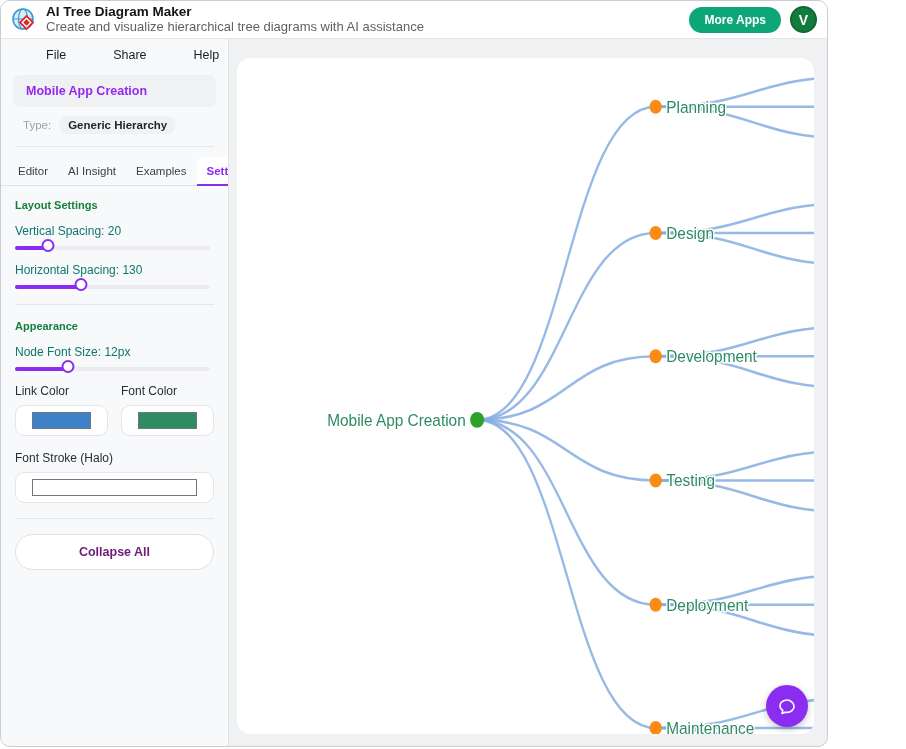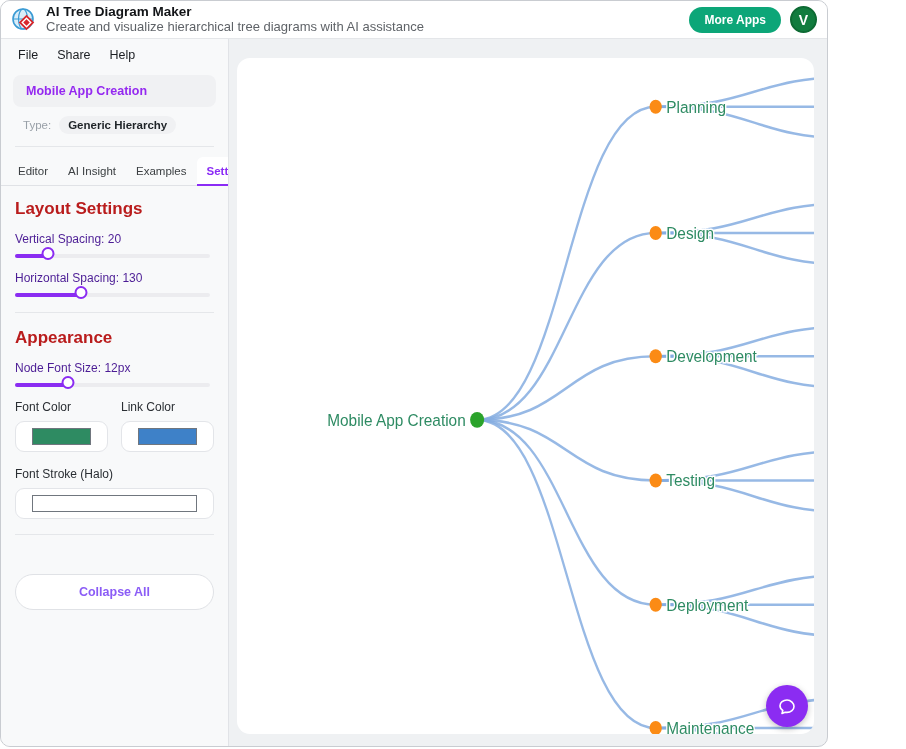--- a/index.html
+++ b/index.html
@@ -22,49 +22,49 @@
             justify-content:center; cursor:pointer; }
 
   
   .body { flex:1; display:flex; min-height:0; }
   .sidebar { width:228px; flex:0 0 auto; background:#f8f9fa; border-right:1px solid #e1e3e7;
              display:flex; flex-direction:column; overflow:hidden; }
   .main { flex:1; position:relative; }
 
   
   .menubar { display:flex; gap:19px; padding:9px 17px 7px; font-size:12.5px; color:#1b1e22; }
-  .menubar span { cursor:pointer; }
+  .menubar span { cursor:pointer;margin-left:28px; }
   .doc-title-box { margin:6px 12px 0; background:#f0f1f3; border-radius:8px; padding:9px 13px;
                    color:#9429f0; font-weight:700; font-size:12.5px; cursor:pointer; }
   .type-row { margin:9px 22px 0; display:flex; align-items:center; gap:8px; font-size:11.5px; }
   .type-label { color:#99a0a8; }
   .type-value { background:#f0f1f3; border-radius:10px; padding:3px 9px; color:#1f2428; font-weight:600; }
   .hr { border-top:1px solid #e5e7ea; margin:12px 14px 0; }
   .tabs { display:flex; margin-top:10px; border-bottom:1px solid #e0e2e6; padding:0 7px;
           font-size:11.5px; color:#3c4043; }
   .tab { padding:8px 10px 7px; cursor:pointer; white-space:nowrap; }
   .tab.active { background:#fff; color:#8b2cf5; font-weight:700; border-bottom:2px solid #8b2cf5;
                 border-radius:6px 6px 0 0; margin-bottom:-1px; }
   .panel { padding:13px 14px; flex:1; overflow:hidden; }
-  .section-heading { font-size:17px; font-weight:700; color:#b91c1c; margin-bottom:13px; }
+  .section-heading { font-size:11px; font-weight:700; color:#15803d; margin-bottom:13px; }
   .slider-group { margin-bottom:13px; }
-  .slider-label { font-size:12px; color:#4c1d95; margin-bottom:8px; }
+  .slider-label { font-size:12px; color:#0f766e; margin-bottom:8px; }
   .slider-track { height:4px; background:#ececef; border-radius:2px; position:relative; margin-right:4px; }
   .slider-fill { height:4px; background:#8b2cf2; border-radius:2px; width:0; }
   .slider-thumb { width:13px; height:13px; background:#fff; border:2.5px solid #8b2cf2; border-radius:50%;
                   position:absolute; top:-7px; transform:translateX(-50%); cursor:pointer; }
   .divider { border-top:1px solid #e5e7ea; margin:15px 0; }
   .swatch-row { display:flex; gap:13px; margin-bottom:15px; }
   .swatch-col { flex:1; }
   .swatch-label { font-size:12px; color:#2a2e33; margin-bottom:7px; }
   .swatch-box { background:#fff; border:1px solid #e3e5e9; border-radius:9px; padding:6px 16px; cursor:pointer; }
   .swatch-inner { height:17px; border:1px solid #70767e; }
   .collapse-btn { width:100%; background:#fff; border:1px solid #e0e2e6; border-radius:18px;
                   padding:10px 0; font-family:inherit; font-size:12.5px; font-weight:600;
-                  color:#8b5cf6; cursor:pointer; margin-top:24px; }
+                  color:#701a75; cursor:pointer; margin-top:0; }
 
   
   .canvas { position:absolute; left:8px; right:13px; top:19px; bottom:12px; background:#fff;
             border-radius:13px; overflow:hidden; }
   .canvas svg.tree { width:100%; height:100%; display:block; }
   .fab { position:absolute; right:6px; bottom:7px; width:42px; height:42px; border-radius:50%;
          background:#8b2cf2; border:none; cursor:pointer; display:flex; align-items:center;
          justify-content:center; box-shadow:0 2px 6px rgba(0,0,0,.25); }
 </style>
 </head>
@@ -136,29 +136,29 @@
         <div class="slider-group">
           <div class="slider-label">Node Font Size: 12px</div>
           <div class="slider-track">
             <div class="slider-fill" style="width: 27%;"></div>
             <div class="slider-thumb" style="left: 27%;"></div>
           </div>
         </div>
 
         <div class="swatch-row">
           <div class="swatch-col">
+            <div class="swatch-label">Link Color</div>
+            <div class="swatch-box">
+              <div class="swatch-inner" style="background: rgb(62, 129, 200);"></div>
+            </div>
+          </div>
+          <div class="swatch-col">
             <div class="swatch-label">Font Color</div>
             <div class="swatch-box">
               <div class="swatch-inner" style="background: rgb(46, 139, 98);"></div>
-            </div>
-          </div>
-          <div class="swatch-col">
-            <div class="swatch-label">Link Color</div>
-            <div class="swatch-box">
-              <div class="swatch-inner" style="background: rgb(62, 129, 200);"></div>
             </div>
           </div>
         </div>
 
         <div class="swatch-col">
           <div class="swatch-label">Font Stroke (Halo)</div>
           <div class="swatch-box">
             <div class="swatch-inner" style="background: rgb(255, 255, 255);"></div>
           </div>
         </div>

